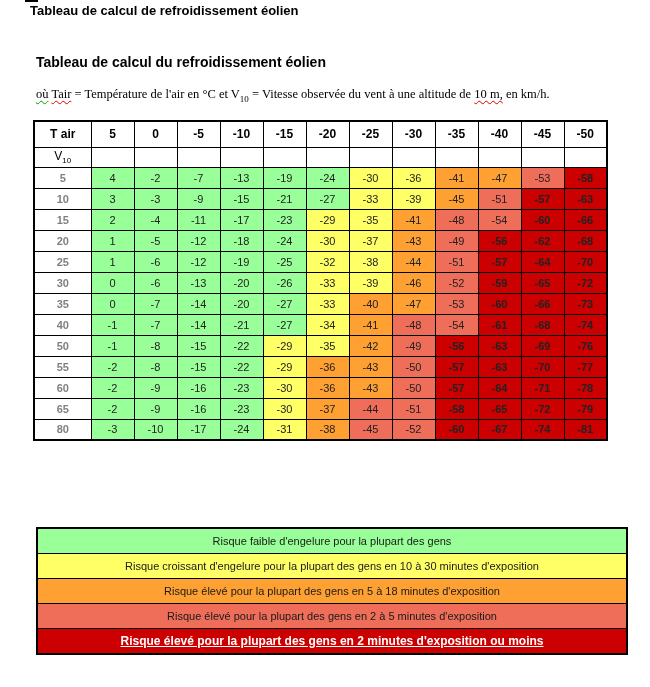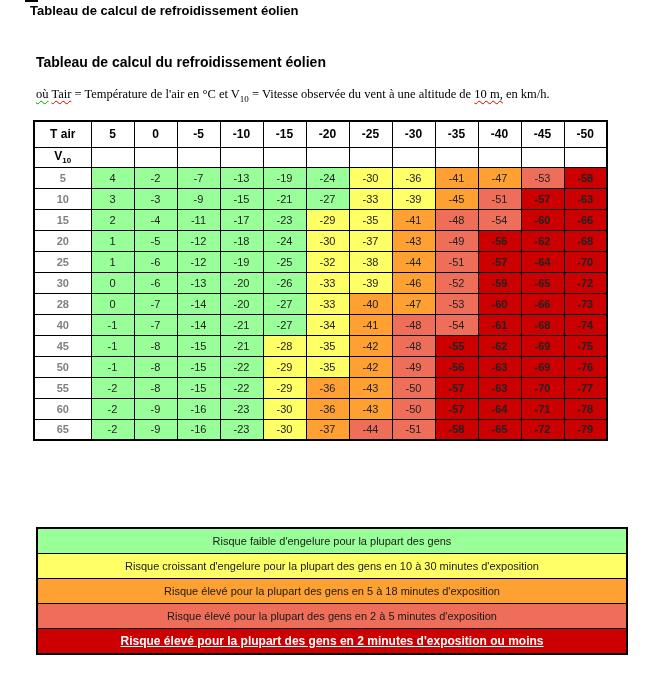--- a/index.html
+++ b/index.html
@@ -18,21 +18,21 @@
 
   table.wc{position:absolute;left:33px;top:120px;border-collapse:collapse;table-layout:fixed;
            border:2px solid #000;}
   table.wc th, table.wc td{border:1px solid #000;padding:0;box-sizing:border-box;
            text-align:center;vertical-align:middle;overflow:hidden;}
   table.wc td{height:21px;font-size:11px;color:#222;}
   tr.hdr th{height:26px;font-size:12px;font-weight:bold;background:#fff;}
   th.corner{width:57px;text-align:right;padding-right:4px;}
   th.chead{width:43px;}
   tr.vrow th, tr.vrow td{height:20px;background:#fff;}
-  th.vlabel{font-size:12px;font-weight:bold;}
+  th.vlabel{font-size:12px;font-weight:normal;}
   th.vlabel sub{font-size:8px;}
   th.rlabel{background:#fff;color:#808080;font-weight:bold;font-size:11px;
             text-align:right;padding-right:2px;}
   td.dark{color:#fff;font-weight:bold;}
 
   .legend{position:absolute;left:36px;top:527px;width:588px;border:2px solid #000;background:#fff;}
   .legend-title{height:24px;line-height:24px;text-align:center;font-weight:bold;font-size:13.5px;
                 border-bottom:1px solid #000;background:#fff;}
   .legend-row{height:24px;line-height:24px;text-align:center;font-size:11px;color:#1a1a1a;
               border-bottom:1px solid #000;}
@@ -166,21 +166,21 @@
         <td style="background: rgb(153, 255, 153);">-26</td>
         <td style="background: rgb(255, 255, 102);">-33</td>
         <td style="background: rgb(255, 255, 102);">-39</td>
         <td style="background: rgb(255, 160, 51);">-46</td>
         <td style="background: rgb(238, 110, 90);">-52</td>
         <td class="dark" style="background: rgb(204, 0, 0);">-59</td>
         <td class="dark" style="background: rgb(204, 0, 0);">-65</td>
         <td class="dark" style="background: rgb(204, 0, 0);">-72</td>
       </tr>
       <tr>
-        <th class="rlabel">28</th>
+        <th class="rlabel">35</th>
         <td style="background: rgb(153, 255, 153);">0</td>
         <td style="background: rgb(153, 255, 153);">-7</td>
         <td style="background: rgb(153, 255, 153);">-14</td>
         <td style="background: rgb(153, 255, 153);">-20</td>
         <td style="background: rgb(153, 255, 153);">-27</td>
         <td style="background: rgb(255, 255, 102);">-33</td>
         <td style="background: rgb(255, 160, 51);">-40</td>
         <td style="background: rgb(255, 160, 51);">-47</td>
         <td style="background: rgb(238, 110, 90);">-53</td>
         <td class="dark" style="background: rgb(204, 0, 0);">-60</td>
@@ -196,35 +196,20 @@
         <td style="background: rgb(153, 255, 153);">-27</td>
         <td style="background: rgb(255, 255, 102);">-34</td>
         <td style="background: rgb(255, 160, 51);">-41</td>
         <td style="background: rgb(238, 110, 90);">-48</td>
         <td style="background: rgb(238, 110, 90);">-54</td>
         <td class="dark" style="background: rgb(204, 0, 0);">-61</td>
         <td class="dark" style="background: rgb(204, 0, 0);">-68</td>
         <td class="dark" style="background: rgb(204, 0, 0);">-74</td>
       </tr>
       <tr>
-        <th class="rlabel">45</th>
-        <td style="background: rgb(153, 255, 153);">-1</td>
-        <td style="background: rgb(153, 255, 153);">-8</td>
-        <td style="background: rgb(153, 255, 153);">-15</td>
-        <td style="background: rgb(153, 255, 153);">-21</td>
-        <td style="background: rgb(255, 255, 102);">-28</td>
-        <td style="background: rgb(255, 255, 102);">-35</td>
-        <td style="background: rgb(255, 160, 51);">-42</td>
-        <td style="background: rgb(238, 110, 90);">-48</td>
-        <td class="dark" style="background: rgb(204, 0, 0);">-55</td>
-        <td class="dark" style="background: rgb(204, 0, 0);">-62</td>
-        <td class="dark" style="background: rgb(204, 0, 0);">-69</td>
-        <td class="dark" style="background: rgb(204, 0, 0);">-75</td>
-      </tr>
-      <tr>
         <th class="rlabel">50</th>
         <td style="background: rgb(153, 255, 153);">-1</td>
         <td style="background: rgb(153, 255, 153);">-8</td>
         <td style="background: rgb(153, 255, 153);">-15</td>
         <td style="background: rgb(153, 255, 153);">-22</td>
         <td style="background: rgb(255, 255, 102);">-29</td>
         <td style="background: rgb(255, 255, 102);">-35</td>
         <td style="background: rgb(255, 160, 51);">-42</td>
         <td style="background: rgb(238, 110, 90);">-49</td>
         <td class="dark" style="background: rgb(204, 0, 0);">-56</td>
@@ -270,20 +255,35 @@
         <td style="background: rgb(153, 255, 153);">-23</td>
         <td style="background: rgb(255, 255, 102);">-30</td>
         <td style="background: rgb(255, 160, 51);">-37</td>
         <td style="background: rgb(238, 110, 90);">-44</td>
         <td style="background: rgb(238, 110, 90);">-51</td>
         <td class="dark" style="background: rgb(204, 0, 0);">-58</td>
         <td class="dark" style="background: rgb(204, 0, 0);">-65</td>
         <td class="dark" style="background: rgb(204, 0, 0);">-72</td>
         <td class="dark" style="background: rgb(204, 0, 0);">-79</td>
       </tr>
+      <tr>
+        <th class="rlabel">80</th>
+        <td style="background: rgb(153, 255, 153);">-3</td>
+        <td style="background: rgb(153, 255, 153);">-10</td>
+        <td style="background: rgb(153, 255, 153);">-17</td>
+        <td style="background: rgb(153, 255, 153);">-24</td>
+        <td style="background: rgb(255, 255, 102);">-31</td>
+        <td style="background: rgb(255, 160, 51);">-38</td>
+        <td style="background: rgb(238, 110, 90);">-45</td>
+        <td style="background: rgb(238, 110, 90);">-52</td>
+        <td class="dark" style="background: rgb(204, 0, 0);">-60</td>
+        <td class="dark" style="background: rgb(204, 0, 0);">-67</td>
+        <td class="dark" style="background: rgb(204, 0, 0);">-74</td>
+        <td class="dark" style="background: rgb(204, 0, 0);">-81</td>
+      </tr>
     </tbody>
 </table>
 
 <div class="legend">
   <div>
       <div class="legend-row" style="background: rgb(153, 255, 153);">Risque faible d'engelure pour la plupart des gens</div>
       <div class="legend-row" style="background: rgb(255, 255, 102);">Risque croissant d'engelure pour la plupart des gens en 10 à 30 minutes d'exposition</div>
       <div class="legend-row" style="background: rgb(255, 160, 51);">Risque élevé pour la plupart des gens en 5 à 18 minutes d'exposition</div>
       <div class="legend-row" style="background: rgb(238, 110, 90);">Risque élevé pour la plupart des gens en 2 à 5 minutes d'exposition</div>
       <div class="legend-row dark-row" style="background: rgb(204, 0, 0); text-decoration: underline;">Risque élevé pour la plupart des gens en 2 minutes d'exposition ou moins</div>

